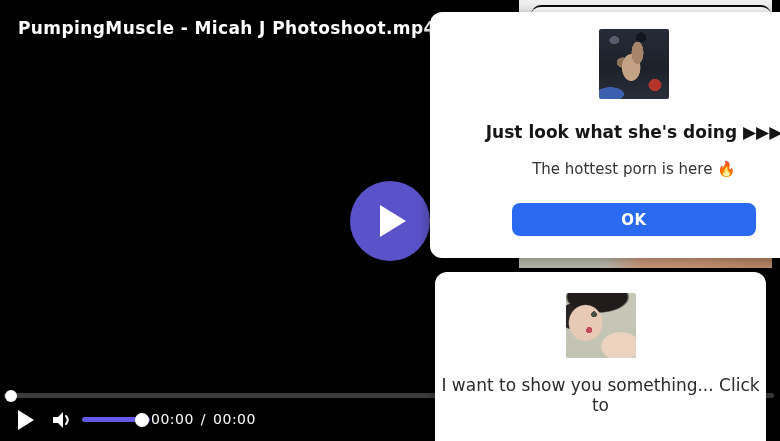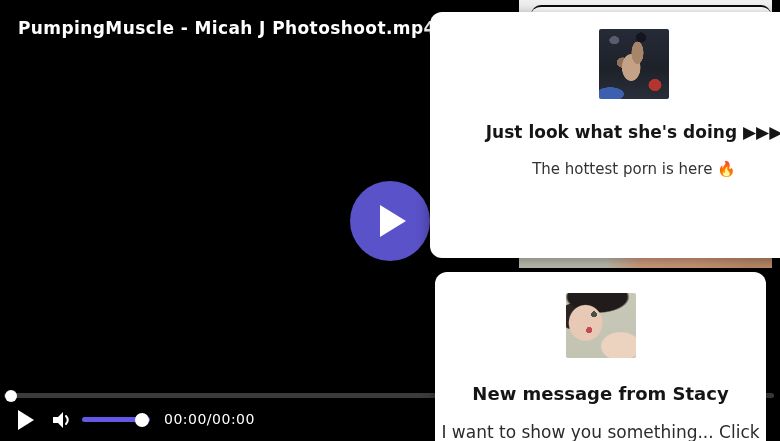--- a/index.html
+++ b/index.html
@@ -18,21 +18,21 @@
                   border-radius:3px;z-index:1;cursor:pointer;}
   .progress-knob{position:absolute;left:5px;top:390px;width:12px;height:12px;border-radius:50%;
                  background:#fff;z-index:2;cursor:pointer;}
   .ctl-play{position:absolute;left:18px;top:410px;width:0;height:0;border-left:16px solid #fff;
             border-top:10px solid transparent;border-bottom:10px solid transparent;z-index:1;cursor:pointer;}
   .ctl-vol{position:absolute;left:50px;top:408px;width:24px;height:24px;z-index:1;cursor:pointer;}
   .vol-track{position:absolute;left:82px;top:417px;width:68px;height:5px;background:#6459e6;
              border-radius:3px;z-index:1;cursor:pointer;}
   .vol-knob{position:absolute;left:135px;top:413px;width:14px;height:14px;border-radius:50%;
             background:#fff;z-index:2;cursor:pointer;}
-  .time{position:absolute;left:164px;top:411px;color:#fff;font-size:14px;display:flex;
+  .time{position:absolute;left:151px;top:411px;color:#fff;font-size:14px;display:flex;gap:7px;
         z-index:1;letter-spacing:.5px;}
 
   
   .underlay{position:absolute;left:519px;top:0;width:253px;height:268px;background:#f0f0f0;z-index:3;}
   .underlay-card{position:absolute;left:12px;right:1px;top:5px;bottom:0;background:#fff;
                  border-top:2px solid #0b0b0b;border-radius:10px 10px 0 0;}
   .underlay-photo{position:absolute;left:0;right:0;bottom:0;height:62px;
                   background:linear-gradient(90deg,#c9c8ba 0,#c9c8ba 34%,#dca585 48%,#d89f7d 72%,#c28e6b 100%);}
 
   
@@ -106,21 +106,21 @@
     <div class="underlay-photo"></div>
   </div>
 
   <div class="popup" id="popup-ad">
     <div class="thumb thumb-ad"></div>
     <div class="popup-title">Just look what she's doing ▶▶▶</div>
     <div class="popup-sub">
       <span>The hottest porn is here</span>
       <span class="emoji-flame">🔥</span>
     </div>
+    <button class="ok-btn">OK</button>
   </div>
 
   <div class="popup" id="popup-msg">
     <div class="thumb thumb-msg"></div>
-    <div class="msg-title">New message from Stacy</div>
     <div class="msg-body">I want to show you something... Click to</div>
   </div>
 
 </div>
 
 </body></html>

